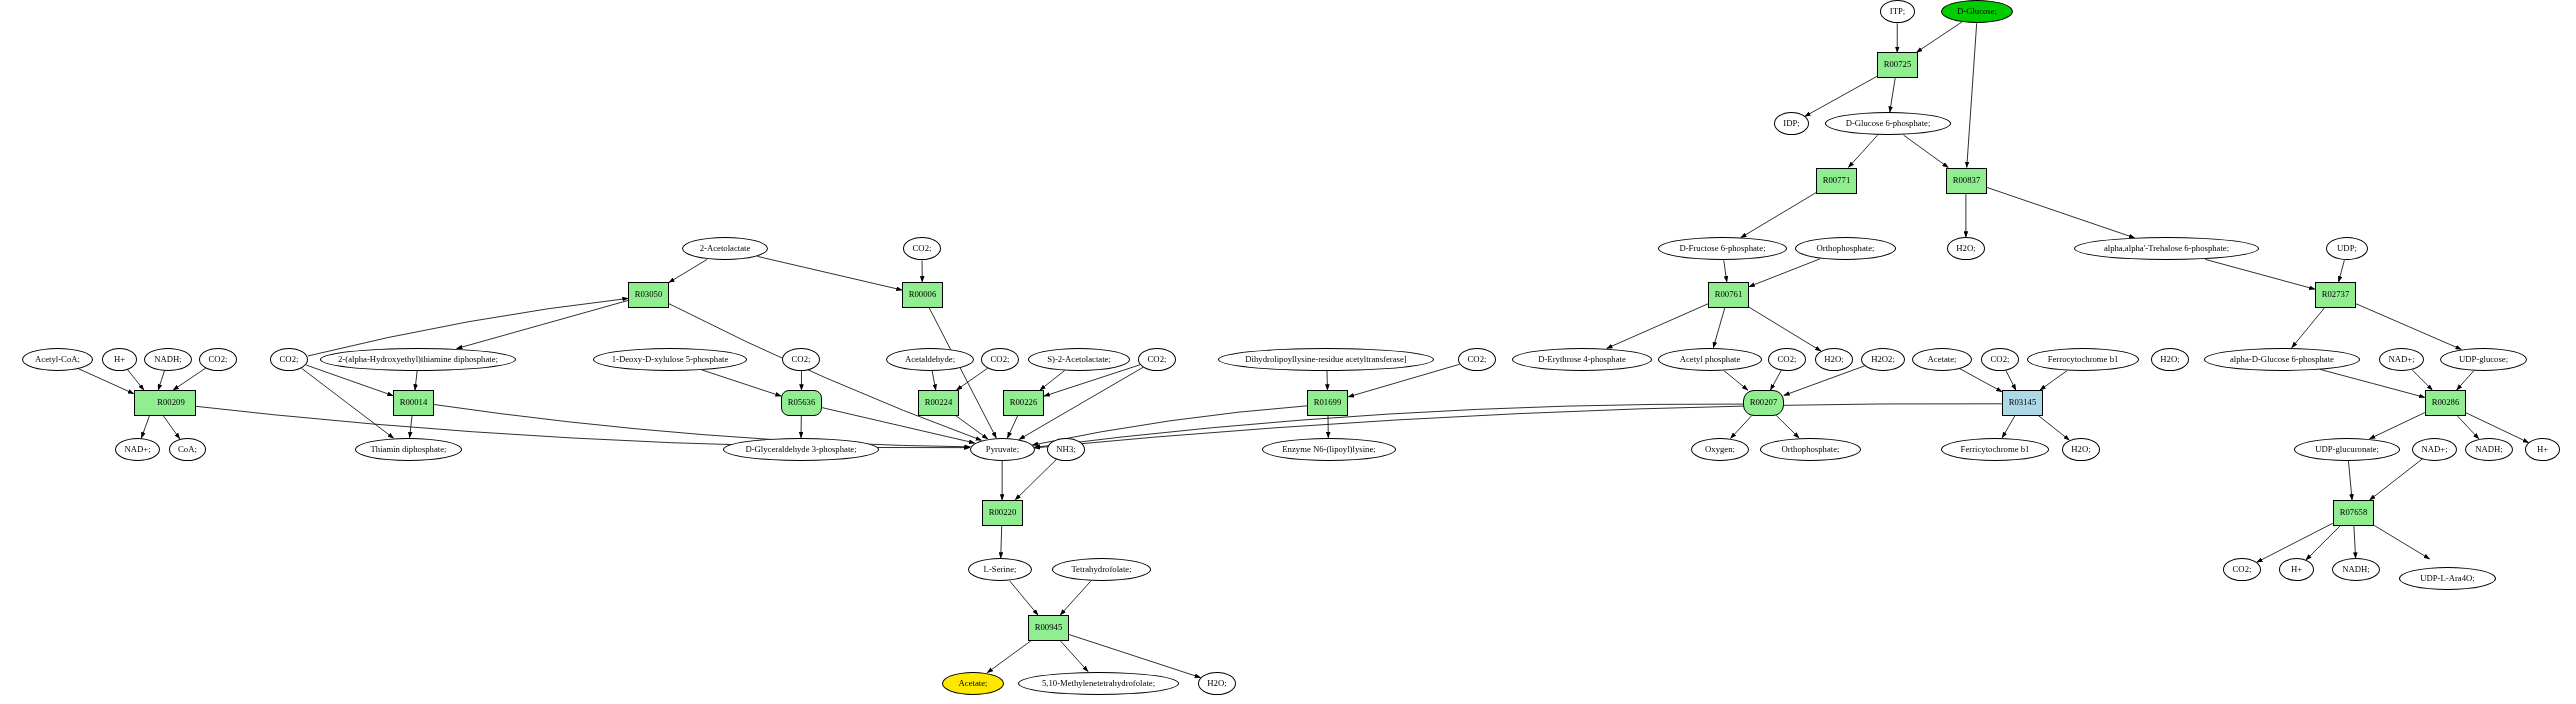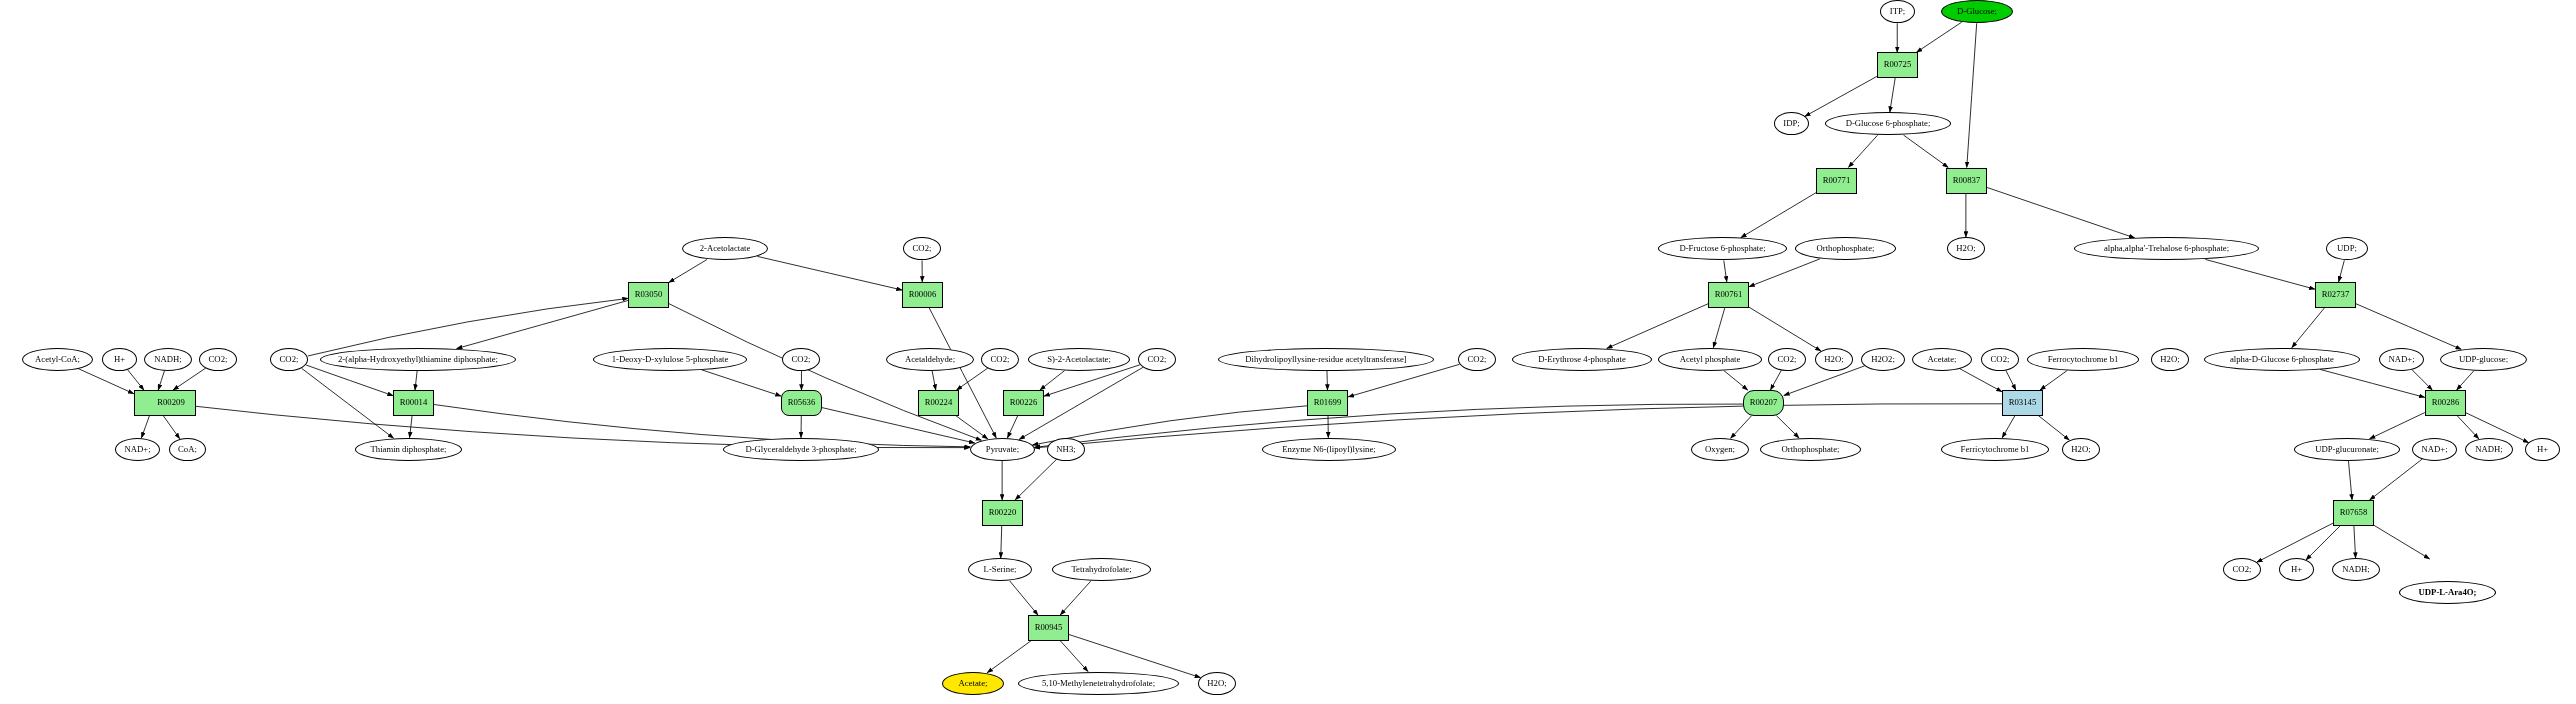--- a/index.html
+++ b/index.html
@@ -401,18 +401,18 @@
       </div>
       <div class="node compound" style="left: 2223px; top: 558px; width: 38px; height: 23px;">
         <span class="lbl">CO2;</span>
       </div>
       <div class="node compound" style="left: 2279px; top: 558px; width: 35px; height: 23px;">
         <span class="lbl">H+</span>
       </div>
       <div class="node compound" style="left: 2332px; top: 558px; width: 48px; height: 23px;">
         <span class="lbl">NADH;</span>
       </div>
-      <div class="node compound" style="left: 2399px; top: 581px; width: 97px; height: 23px; font-weight: bold;">
+      <div class="node compound" style="left: 2399px; top: 567px; width: 97px; height: 23px;">
         <span class="lbl">UDP-L-Ara4O;</span>
       </div>
     </div>
 </div>
 
 
 </body></html>

